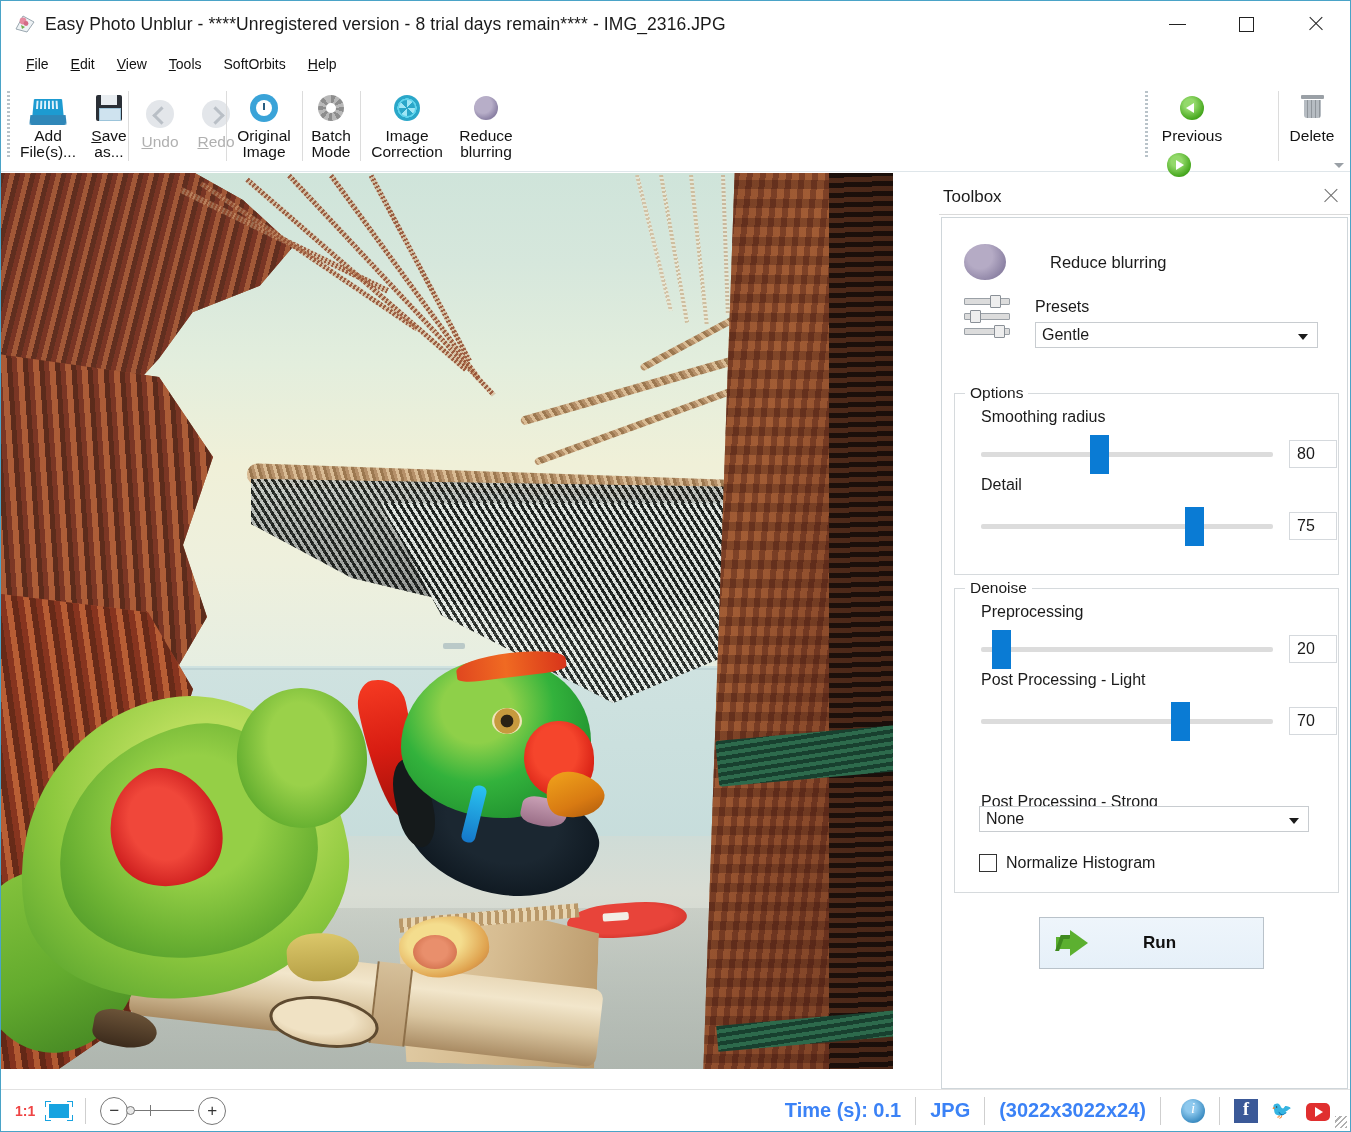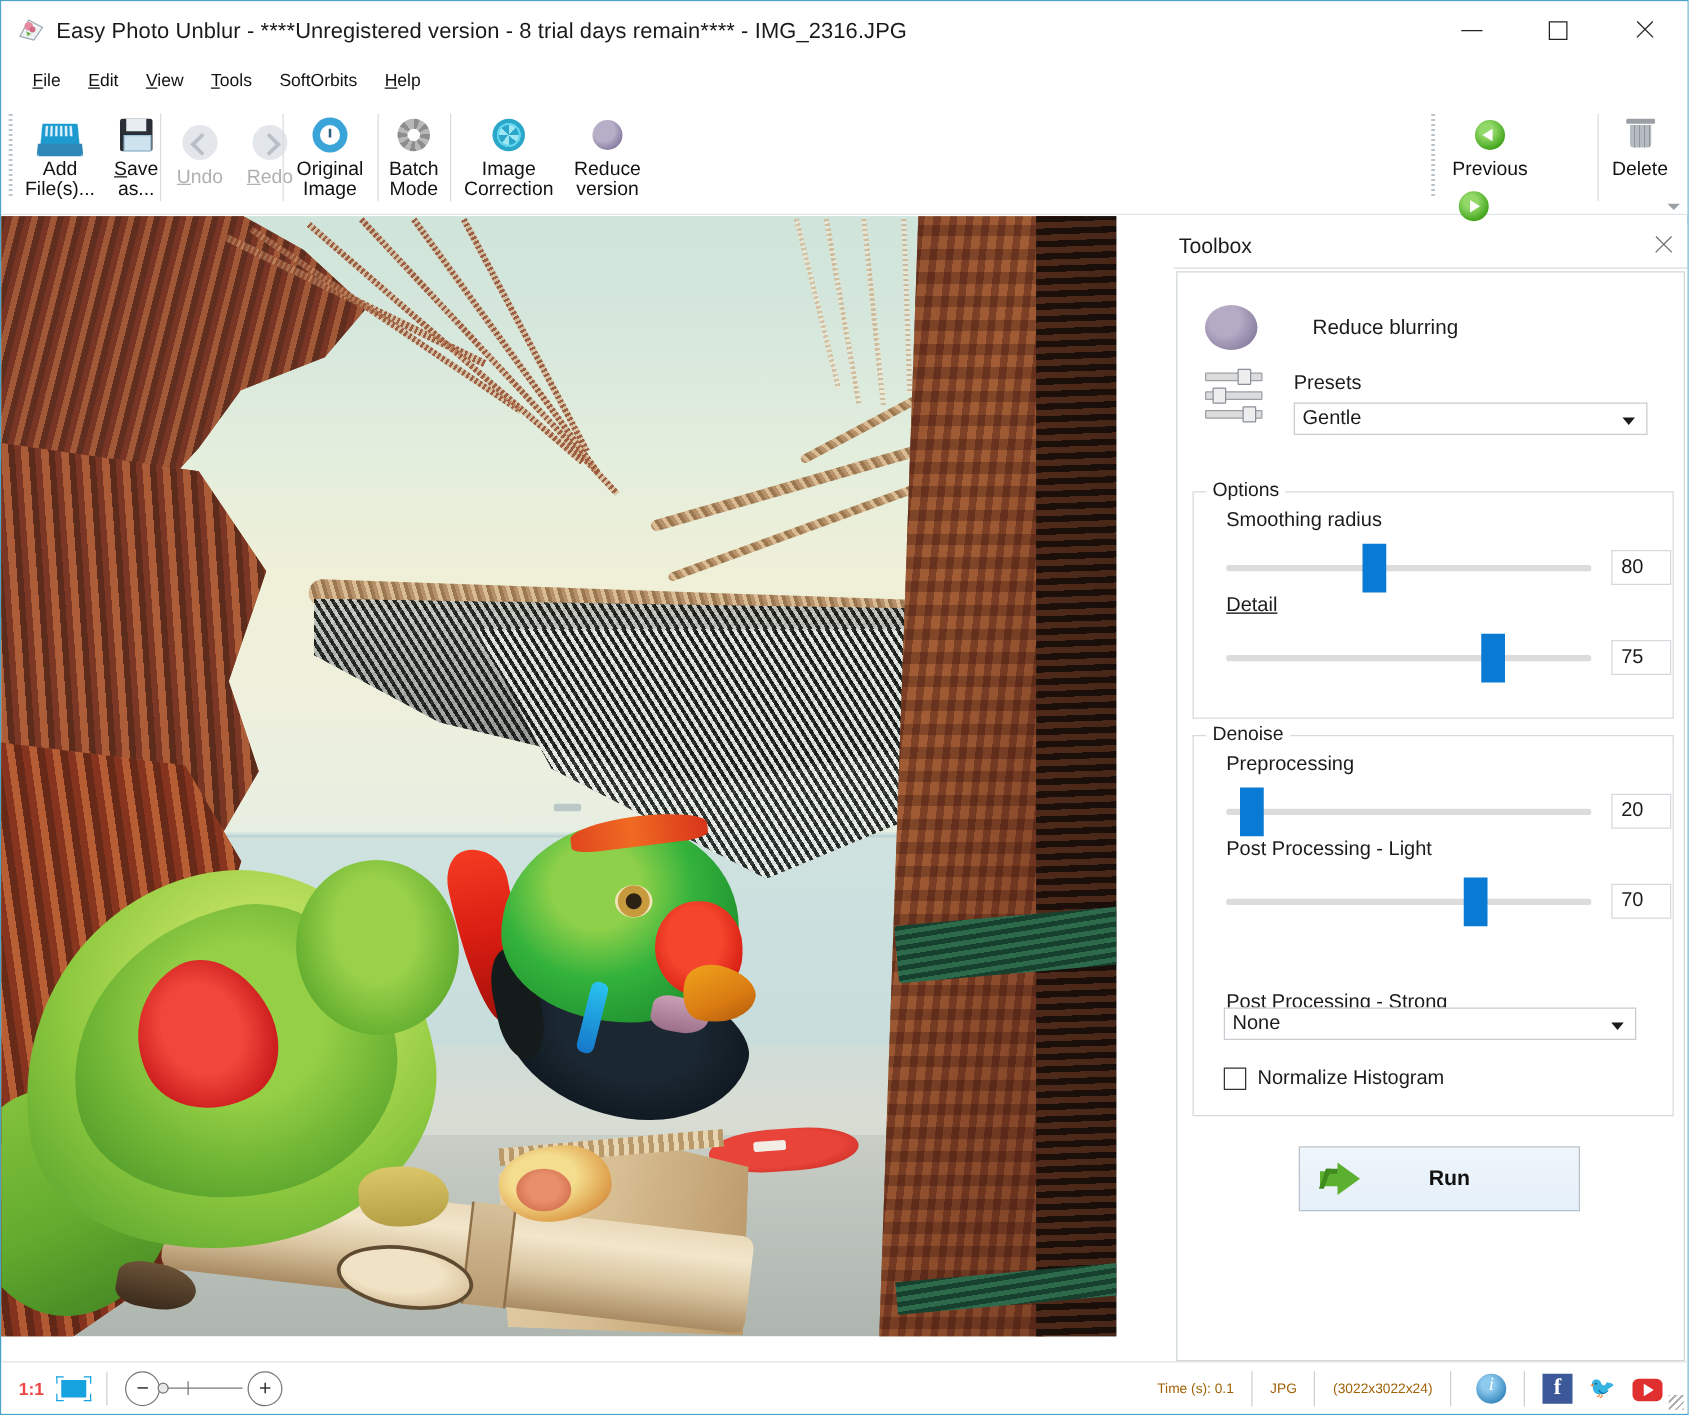--- a/index.html
+++ b/index.html
@@ -511,21 +511,21 @@
   #fit-btn .c3{left:0;bottom:0;border-right:none;border-top:none;}
   #fit-btn .c4{right:0;bottom:0;border-left:none;border-top:none;}
   .sb-sep { width:1px; height:26px; background:#cfcfcf; margin:0 12px; }
   #zoom-slider { display:flex; align-items:center; margin-left:2px; }
   .zbtn { width:28px; height:28px; border-radius:50%; border:1px solid #777; background:#fff;
     display:flex; align-items:center; justify-content:center; font-size:17px; color:#333; }
   .ztrack { width:62px; height:1px; background:#777; margin:0 4px; position:relative; }
   .ztick { position:absolute; left:18px; top:-5px; width:1px; height:11px; background:#777; }
   .zknob { position:absolute; left:-6px; top:-4px; width:9px; height:9px; border-radius:50%; background:#e9e9e9; border:1px solid #777; }
 
-  .sb-cell { font-size:11px; color:#a16207; white-space:nowrap; }
+  .sb-cell { font-size:20px; color:#3b82f6; white-space:nowrap;font-weight:bold; }
   #sb-right { position:absolute; right:14px; display:flex; align-items:center; height:42px; }
   .sb-vline { width:1px; height:28px; background:#cfcfcf; margin:0 14px; }
   .sico { width:24px; height:24px; margin:0 6px; position:relative; }
   .sico-info { border-radius:50%; background: radial-gradient(circle at 40% 35%, #8ec9ee 0 25%, #3f8fc4 70%, #2a6f9e 100%); }
   .sico-info::after { content:"i"; position:absolute; left:0; right:0; top:1px; text-align:center;
     color:#fff; font-size:15px; font-style:italic; font-family:"Liberation Serif", serif; }
   .sico-fb { background:#3b5998; }
   .sico-fb::after { content:"f"; position:absolute; left:0; right:0; top:0px; text-align:center;
     color:#fff; font-size:18px; font-weight:bold; font-family:"Liberation Serif", serif; }
   .sico-tw { background:transparent; }
@@ -642,21 +642,21 @@
             <span class="ic-star"></span>
           </div>
         <div class="tb-lbl">Image
 Correction</div>
       </div>
       <div class="tb-btn" style="min-width:70px;">
         <div class="tb-ico">
             <span class="ic-blurball"></span>
           </div>
         <div class="tb-lbl">Reduce
-version</div>
+blurring</div>
       </div>
     </div>
 
     <div class="tb-grip" style="left:1144px;"></div>
 
     <div class="tb-group" style="left:1152px;flex-direction:column;">
       <div class="tb-btn" style="min-width:78px;">
         <div class="tb-ico">
             <span class="ic-navgreen prev"></span>
           </div>
@@ -789,21 +789,21 @@
         <span class="group-legend">Options</span>
 
         <div class="srow" style="top:14px;">
           <span class="lab">Smoothing radius</span>
         </div>
         <div class="track" style="top:58px;">
           <span class="thumb" style="left:109px; top:-17px;"></span>
         </div>
         <div class="numbox" style="left:334px; top:46px;">80</div>
 
-        <div class="srow" style="top:82px;text-decoration:underline;">
+        <div class="srow" style="top:82px;">
           <span class="lab">Detail</span>
         </div>
         <div class="track" style="top:130px;">
           <span class="thumb" style="left:204px; top:-17px;"></span>
         </div>
         <div class="numbox" style="left:334px; top:118px;">75</div>
       </div>
 
       <div class="group" id="group-denoise">
         <span class="group-legend">Denoise</span>

